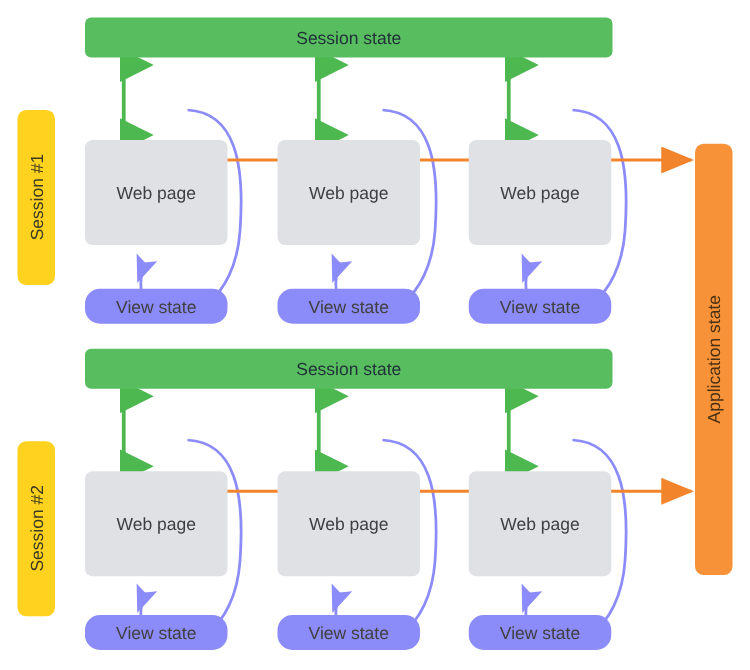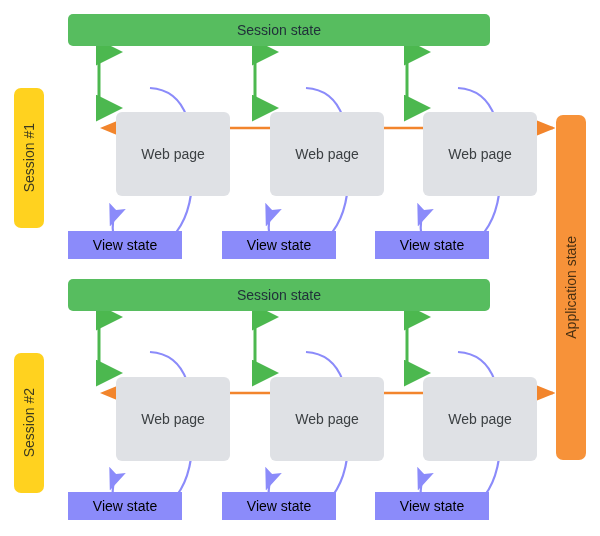--- a/index.html
+++ b/index.html
@@ -2,22 +2,22 @@
 <html><head>
 <meta charset="utf-8">
 <style>
   html,body{margin:0;padding:0;background:#ffffff;}
   body{width:600px;height:536px;font-family:"Liberation Sans",sans-serif;overflow:hidden;}
   #stage{position:relative;width:496px;height:536px;background:#ffffff;}
 
   .box{position:absolute;box-sizing:border-box;display:flex;align-items:center;justify-content:center;text-align:center;color:#3b3b47;}
 
   .session-state{background:#57bd5f;border-radius:5px;font-size:14px;color:#21313a;}
-  .webpage{background:#dfe1e5;border-radius:6px;font-size:14px;color:#3c4043;margin-left:48px;}
-  .viewstate{background:#8b8bfa;border-radius:0;font-size:14px;color:#000000;}
+  .webpage{background:#dfe1e5;border-radius:6px;font-size:14px;color:#3c4043;}
+  .viewstate{background:#8b8bfa;border-radius:12px;font-size:14px;color:#404040;}
   .session-label{background:#ffd21f;border-radius:7px;font-size:14px;color:#3c3a20;}
   .app-state{background:#f79239;border-radius:7px;font-size:14px;color:#4a3012;}
   .vert-text{writing-mode:vertical-rl;transform:rotate(180deg);white-space:nowrap;}
 
   svg.layer{position:absolute;left:0;top:0;width:600px;height:536px;pointer-events:none;}
   .loop{fill:none;stroke:#8b8bfa;stroke-width:2.2;}
   .garrow{stroke:#4cb84f;stroke-width:3;}
   .oarrow{stroke:#f2852c;stroke-width:2.4;}
 </style>
 </head>

